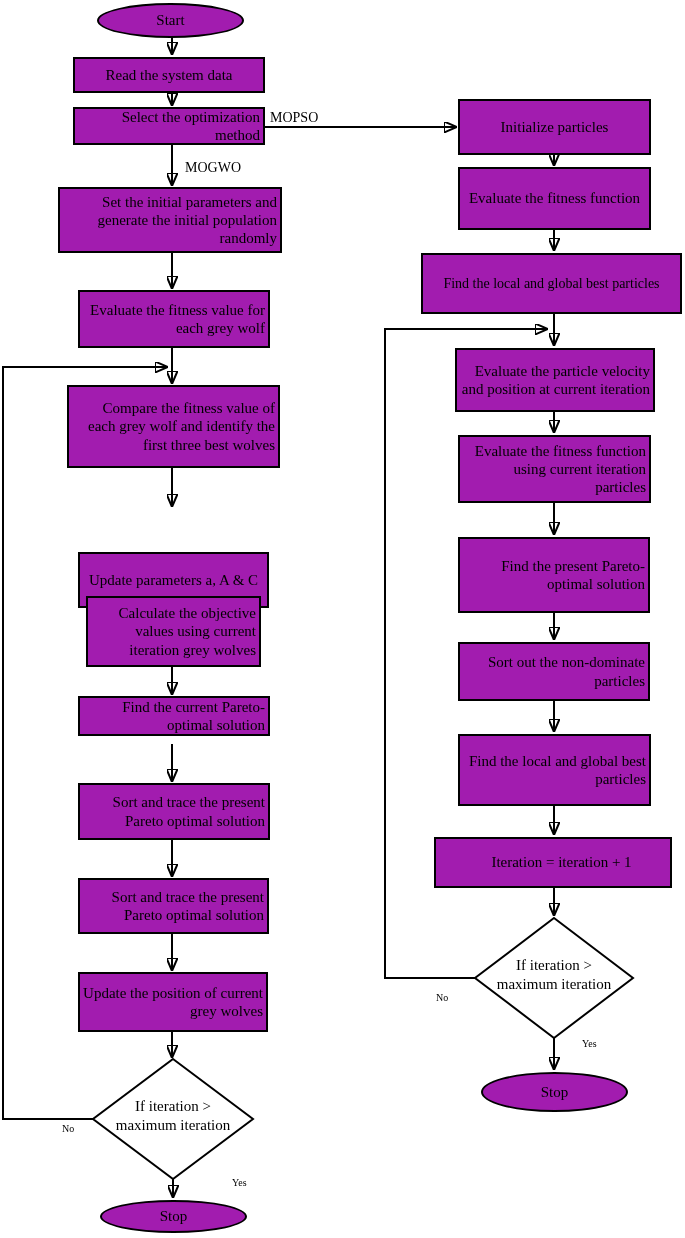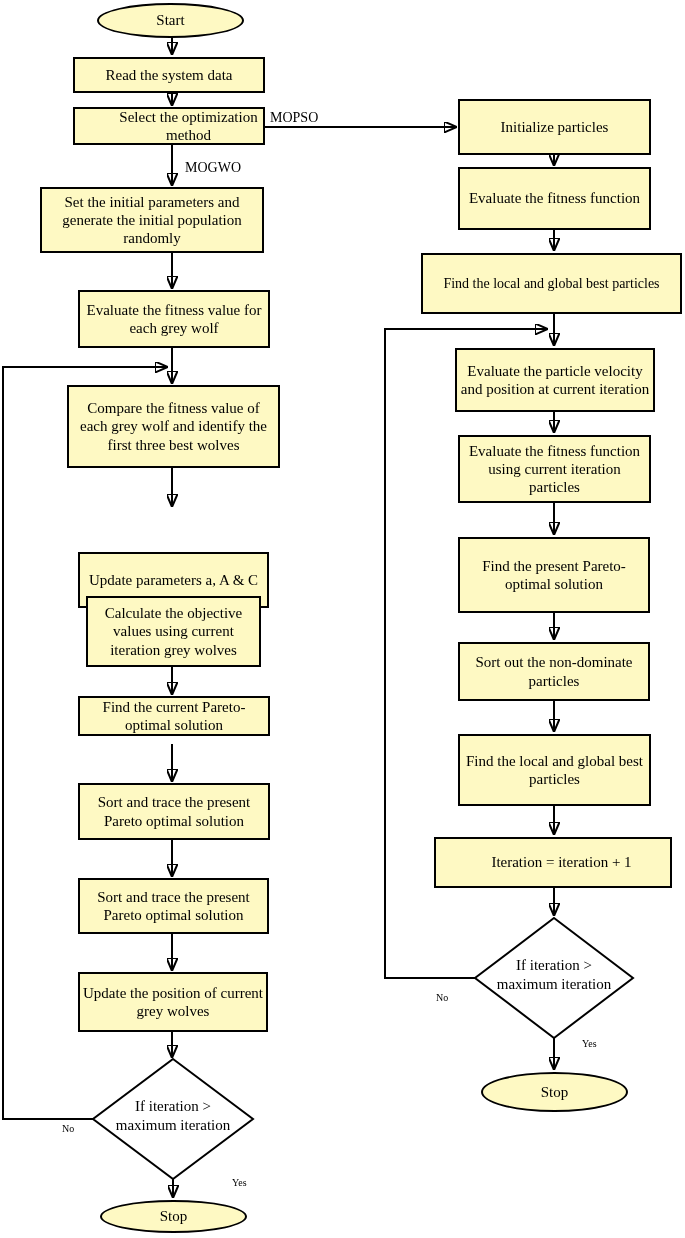--- a/index.html
+++ b/index.html
@@ -12,25 +12,25 @@
     color: #000000;
     overflow: hidden;
   }
   .wires { position: absolute; left: 0; top: 0; }
   .wires path { fill: none; stroke: #000; stroke-width: 2; }
   .wires polygon { fill: #fff; stroke: #000; stroke-width: 2; }
   .node {
     position: absolute;
     box-sizing: border-box;
     border: 2px solid #000;
-    background: #fef9c3;
+    background: #a21caf;
     display: flex;
     align-items: center;
     justify-content: center;
-    text-align: center;
+    text-align: right;
     font-size: 15px;
     line-height: 1.22;
     padding: 2px 3px;
   }
   .terminal { border-radius: 50%; }
   .nowrap1 { font-size: 14px; }
   .freelabel { position: absolute; font-size: 10px; white-space: nowrap; }
   .branchlabel { position: absolute; font-size: 14px; white-space: nowrap; }
   .dtext {
     position: absolute;
@@ -91,21 +91,21 @@
     <span>Read the system data</span>
   </div>
 
   <div class="node" style="left:73px; top:107px; width:192px; height:38px;padding-left:42px;">
     <span>Select the optimization method</span>
   </div>
 
   <div class="branchlabel" style="left:270px; top:110px;">MOPSO</div>
   <div class="branchlabel" style="left:185px; top:160px;">MOGWO</div>
 
-  <div class="node" style="left:40px; top:187px; width:224px; height:66px;">
+  <div class="node" style="left:58px; top:187px; width:224px; height:66px;">
     <span>Set the initial parameters and generate the initial population randomly</span>
   </div>
 
   <div class="node" style="left:78px; top:290px; width:192px; height:58px;">
     <span>Evaluate the fitness value for each grey wolf</span>
   </div>
 
   <div class="node" style="left:67px; top:385px; width:213px; height:83px;font-family:Liberation Serif, serif;">
     <span>Compare the fitness value of each grey wolf and identify the first three best wolves</span>
   </div>

